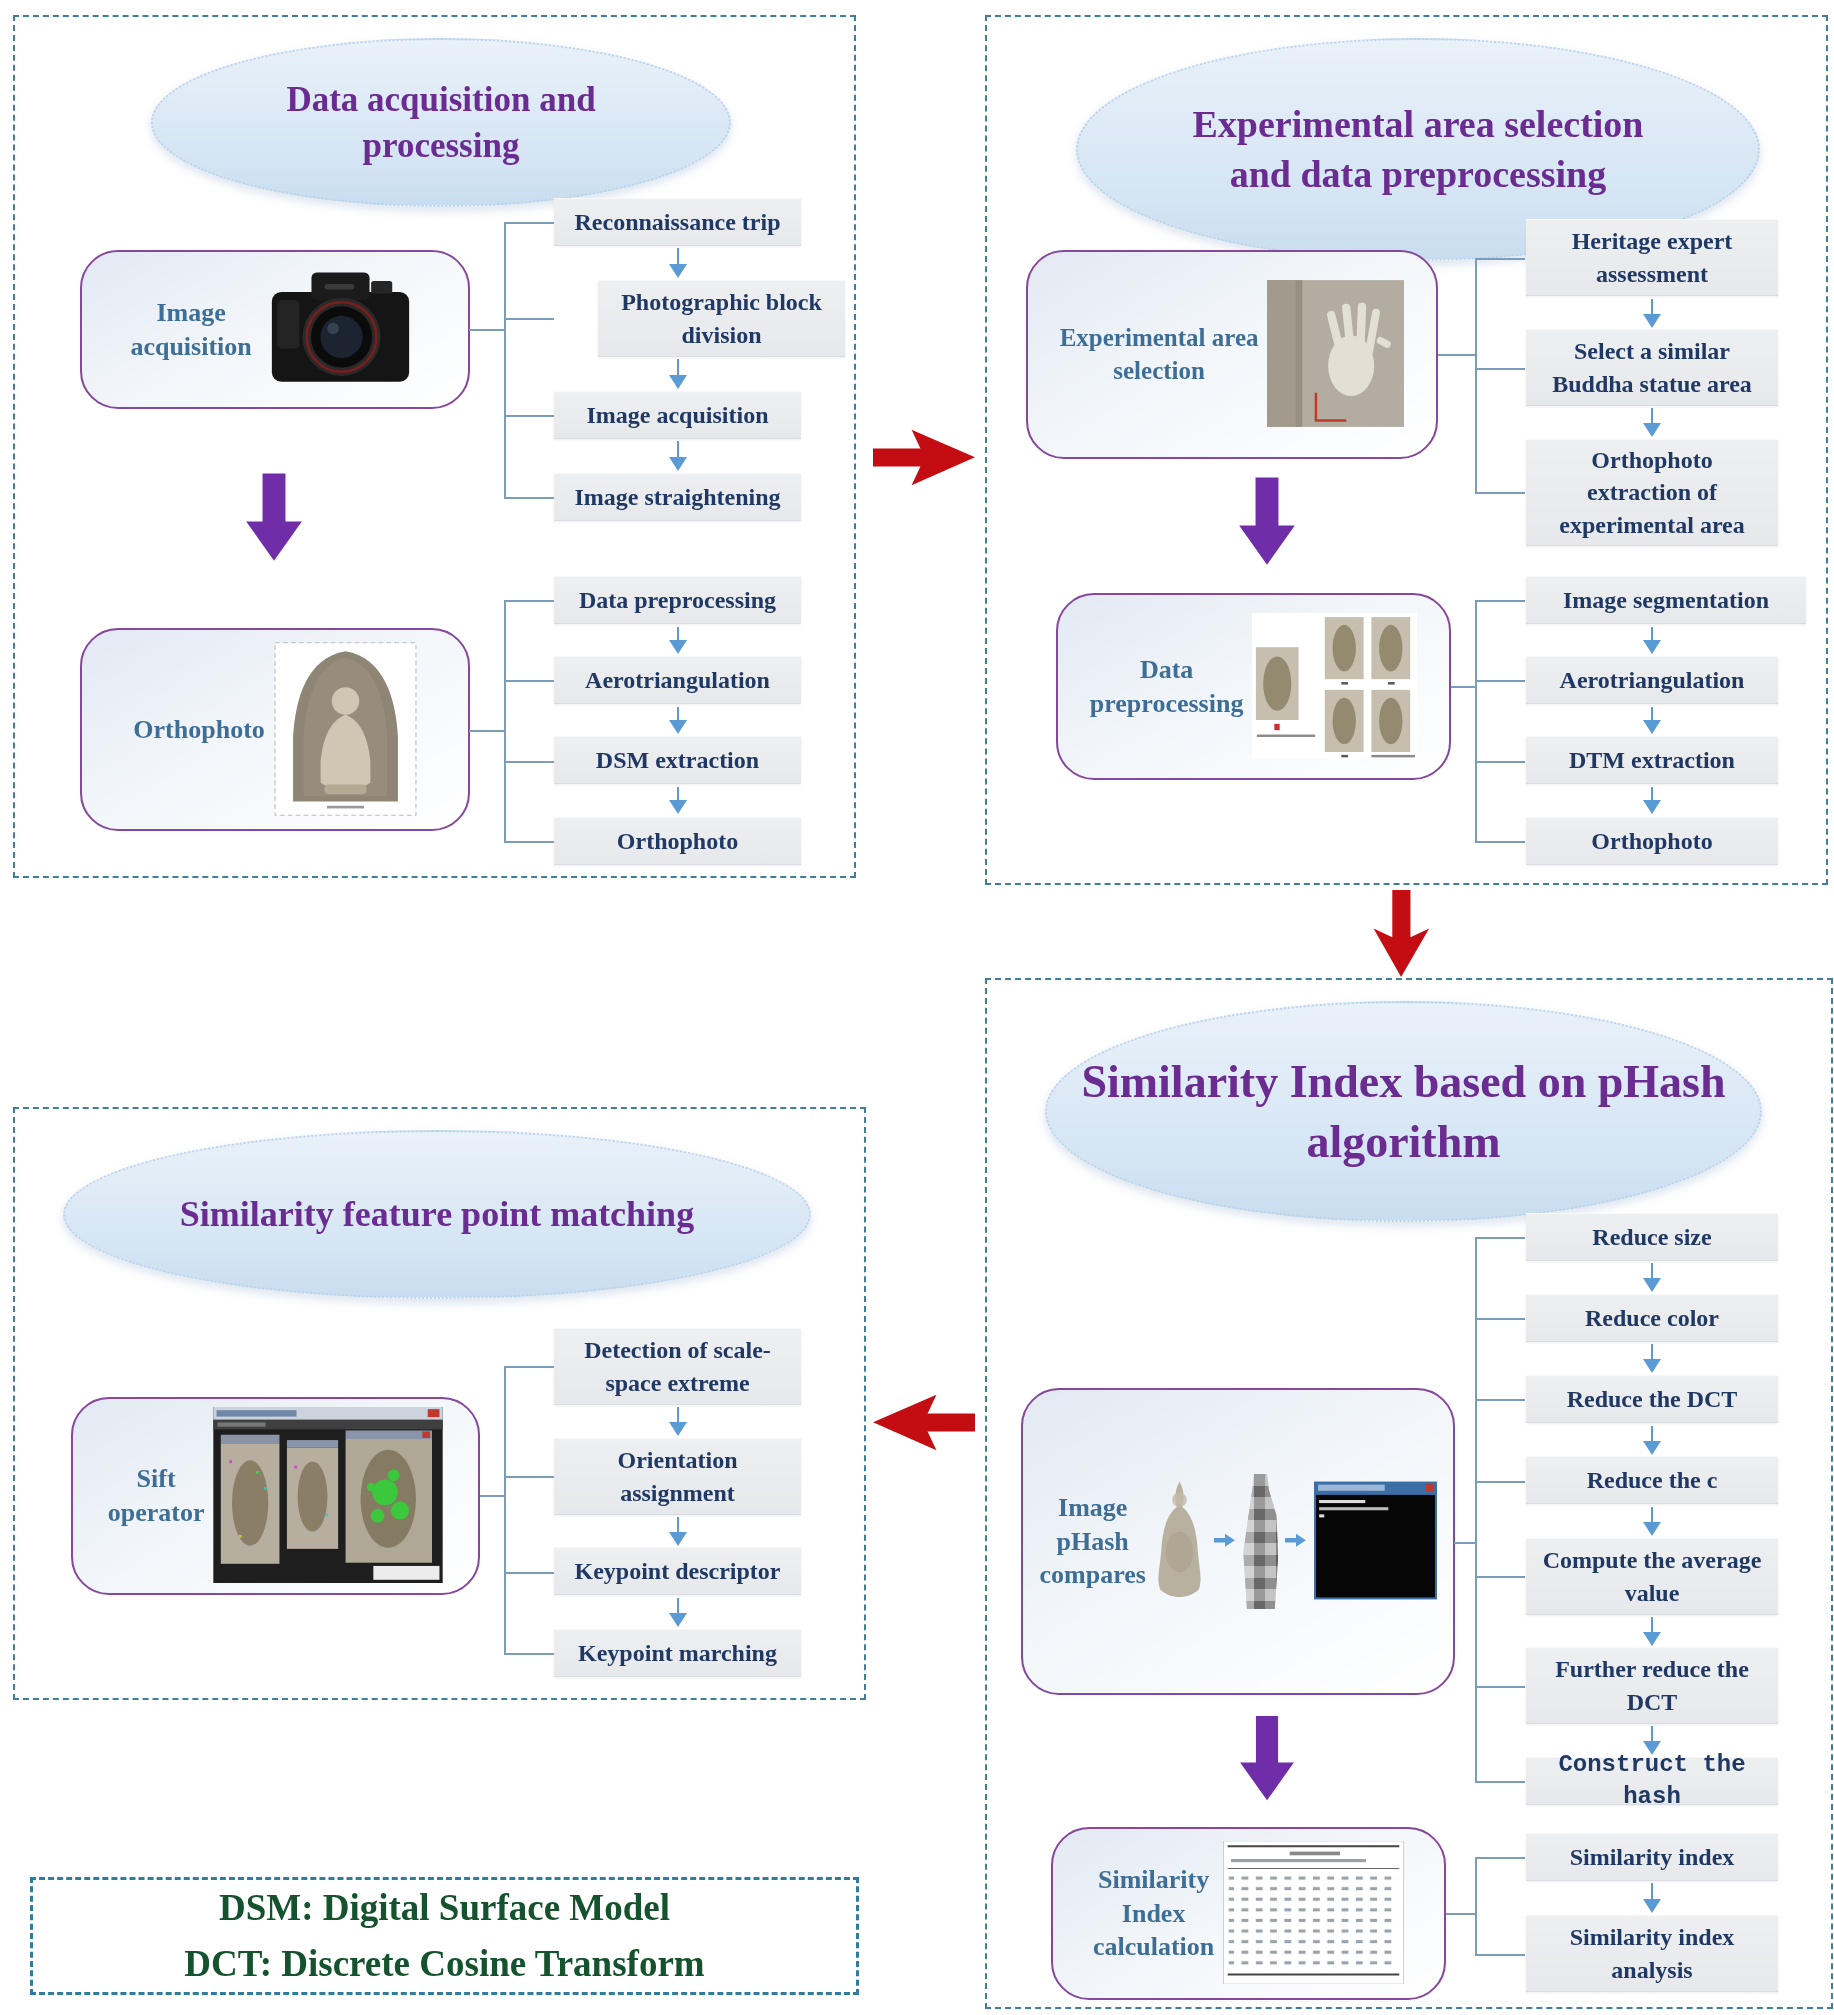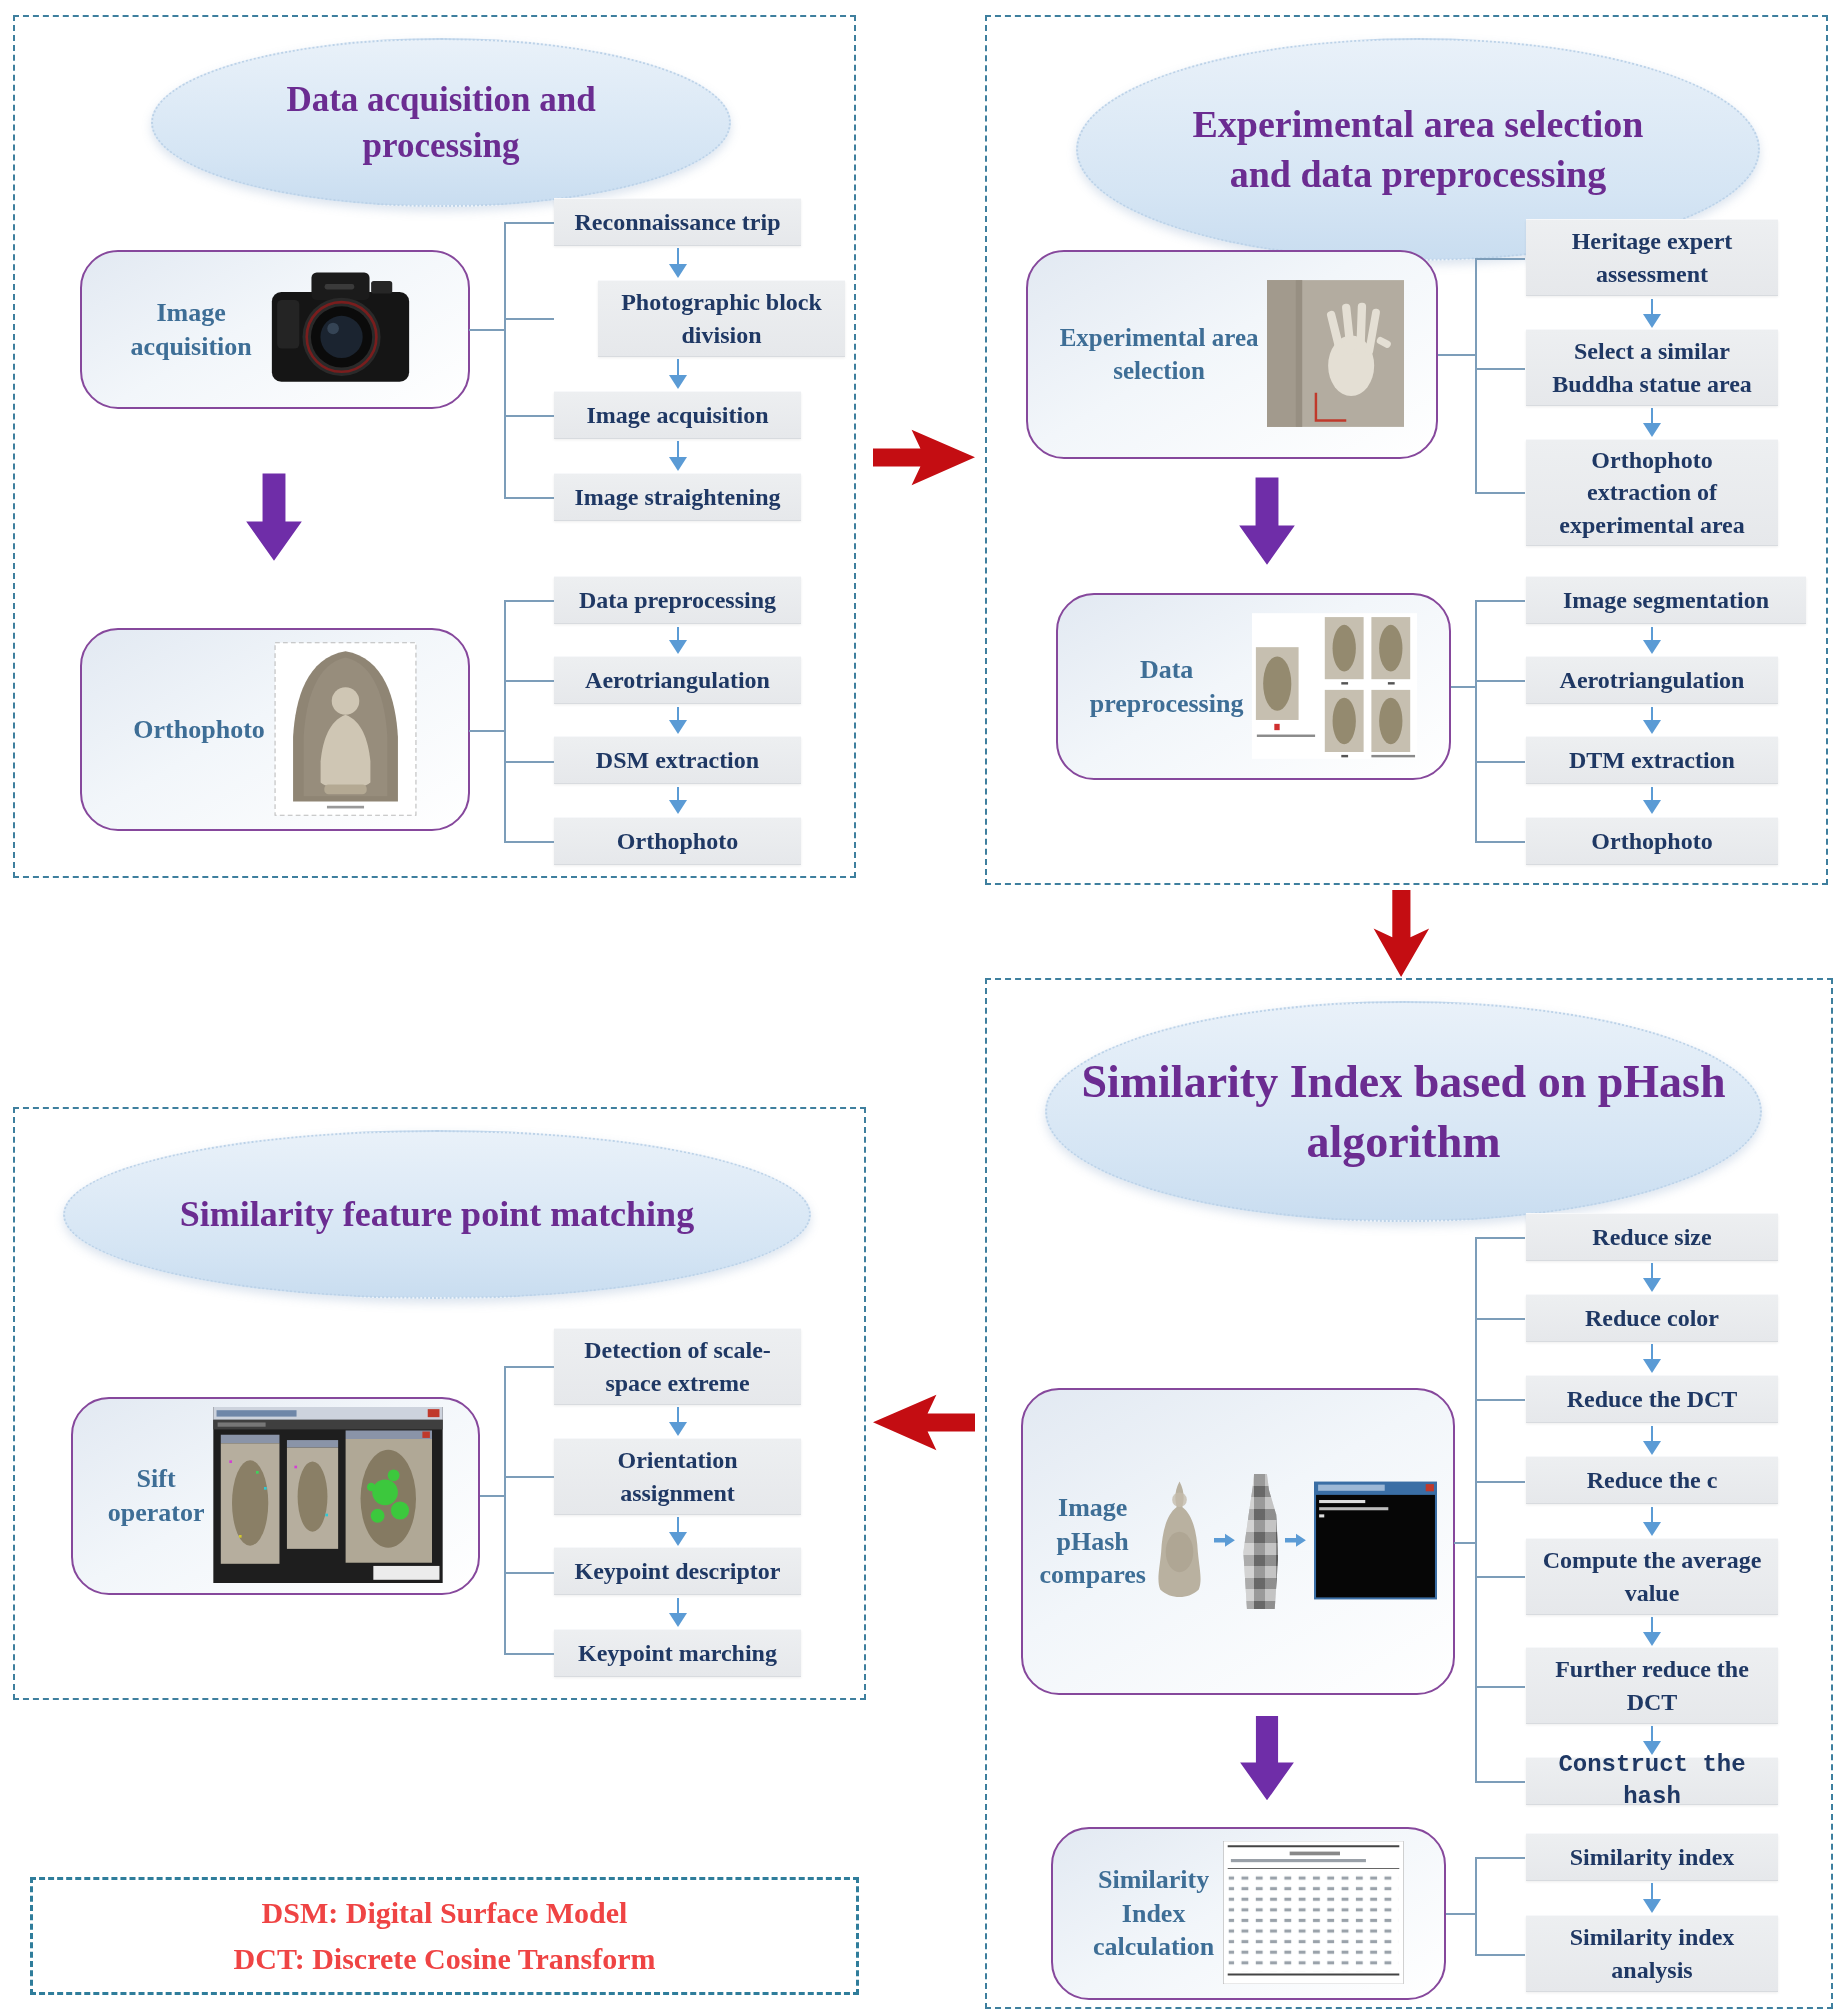--- a/index.html
+++ b/index.html
@@ -20,21 +20,21 @@
         text-align:center;white-space:pre-line;padding:2.2px 5.5px;}
   .cl{position:absolute;background:#7C9DB9;}
   .darrow{position:absolute;width:20px;}
   .darrow::before{content:'';position:absolute;left:8.8px;top:0;bottom:13px;width:2.2px;background:#5B9BD5;}
   .darrow::after{content:'';position:absolute;left:0.5px;bottom:0;width:0;height:0;
                  border-left:9.3px solid transparent;border-right:9.3px solid transparent;border-top:14.3px solid #5B9BD5;}
   .blockarrow{position:absolute;}
   .blockarrow svg{display:block;width:100%;height:100%;}
   .legendbox{position:absolute;border:3.3px dashed #2F7D9B;box-sizing:border-box;display:flex;flex-direction:column;
              align-items:center;justify-content:center;gap:4.4px;}
-  .legendline{color:#ef4444;font-weight:bold;font-size:30px;line-height:1.4;}
+  .legendline{color:#14532d;font-weight:bold;font-size:37px;line-height:1.4;}
   .imgwrap{flex:0 0 auto;}
   .pixelimg{width:50px;height:135px;background-color:#a9a9a9;
     background-image:linear-gradient(90deg,rgba(255,255,255,.35) 0 25%,rgba(0,0,0,.18) 25% 50%,rgba(255,255,255,.12) 50% 75%,rgba(0,0,0,.28) 75% 100%),
                      repeating-linear-gradient(0deg,rgba(0,0,0,.25) 0 11.5px,rgba(255,255,255,.22) 11.5px 23px);
     background-size:44px 100%,100% 23px;
     clip-path:polygon(32% 0,68% 0,74% 12%,94% 30%,100% 60%,90% 100%,12% 100%,2% 58%,18% 28%,28% 10%);}
 </style>
 </head>
 <body>
 

